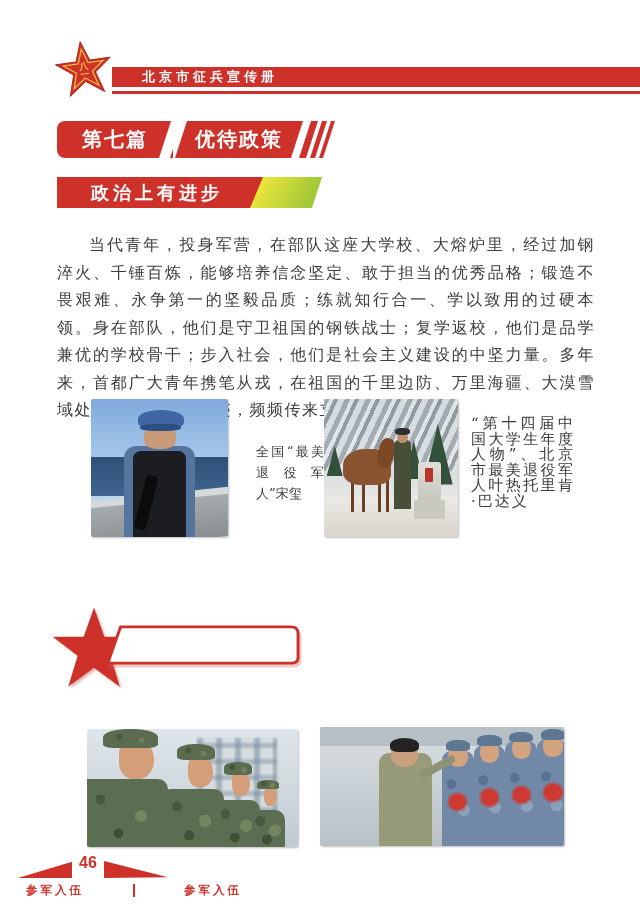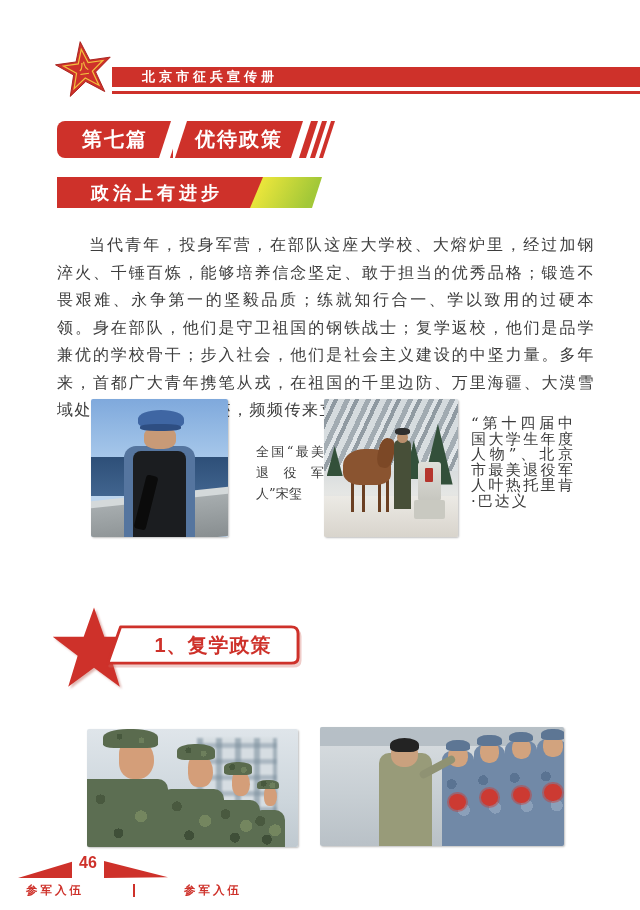--- a/index.html
+++ b/index.html
@@ -218,21 +218,20 @@
   <div class="caption caption-2">“第十四届中国大学生年度人物”、北京市最美退役军人叶热托里肯·巴达义</div>
 
 
   <svg class="policy-star" viewBox="0 0 100 100">
     <polygon points="50,3 62,37 98,37 69,59 80,95 50,73 20,95 31,59 2,37 38,37" fill="#ce312a"></polygon>
   </svg>
   <div class="policy-box-wrap">
     <svg viewBox="0 0 206 44" preserveAspectRatio="none">
       <path d="M22 3 L196 3 Q203 3 203 10 L203 35 Q203 41 196 41 L9 41 Z" fill="#ffffff" stroke="#ce312a" stroke-width="3" stroke-linejoin="round"></path>
     </svg>
-    <div class="policy-title">1、复学政策</div>
   </div>
 
 
   <div class="photo photo-3">
     <div class="abs p3-building"></div>
     <div class="abs p3-man" style="left:-6%;width:46%;height:100%;">
       <div class="p3-bodyc" style="left:4%;top:42%;width:92%;height:58%;"></div>
       <div class="p3-face" style="left:46%;top:8%;width:36%;height:34%;"></div>
       <div class="p3-cap" style="left:30%;top:0;width:56%;height:16%;"></div>
     </div>

